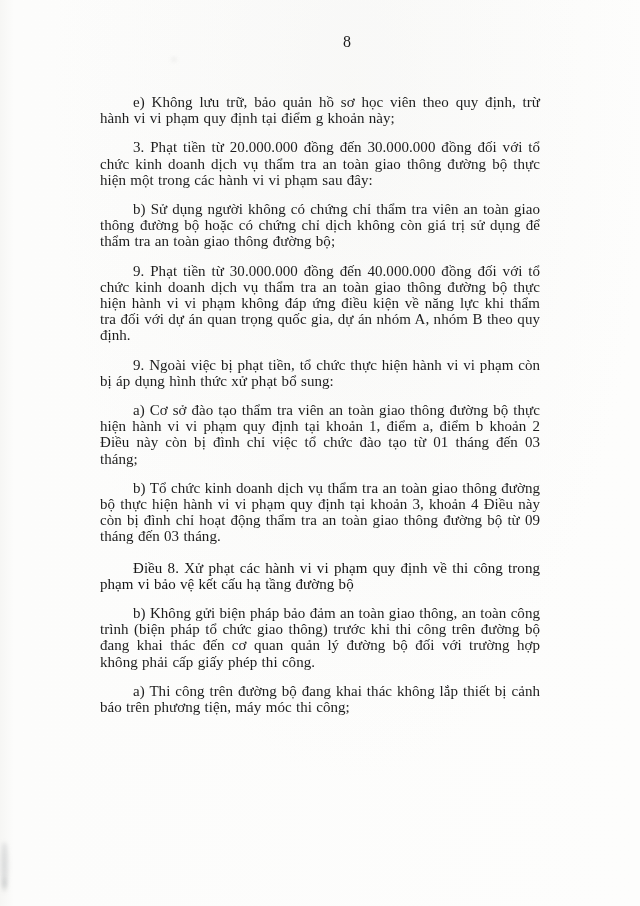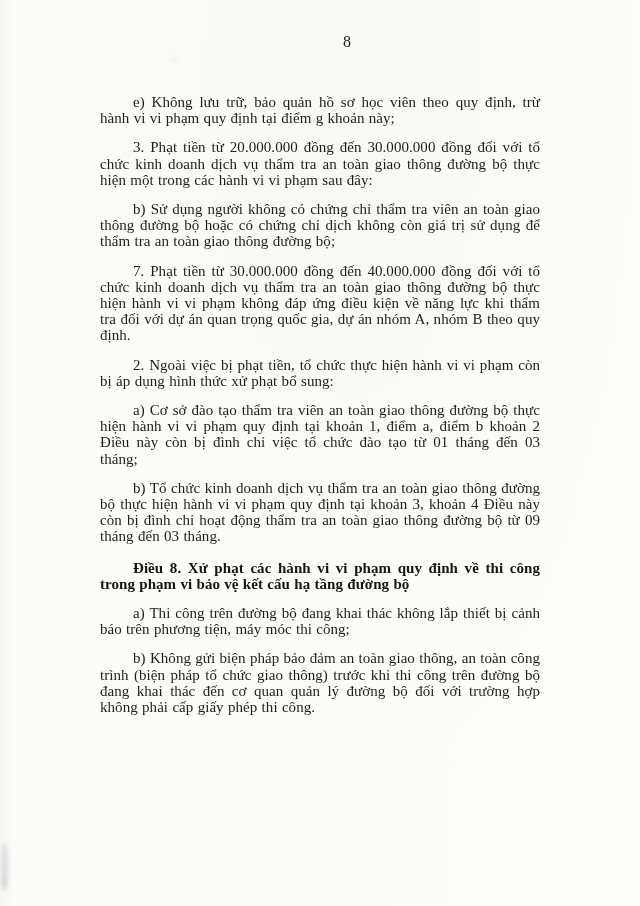--- a/index.html
+++ b/index.html
@@ -39,21 +39,21 @@
     text-indent: 33px;
     text-align: justify;
     font-size: 15px;
     line-height: 16.2px;
     letter-spacing: 0.05px;
     word-spacing: 0.5px;
     color: #1d1d1d;
   }
   .content p:first-child { margin-top: 0; }
   .content p.heading {
-    font-weight: bold;
+    font-weight: normal;
     margin-top: 15px;
     color: #151515;
   }
   
   .smudge {
     position: absolute;
     border-radius: 50%;
     filter: blur(2px);
   }
   .smudge.s1 {
@@ -72,25 +72,25 @@
 </head>
 <body>
 
 <div class="page">
   <div class="page-number">8</div>
 
   <div class="content" id="document-content">
       <p class="body">e) Không lưu trữ, bảo quản hồ sơ học viên theo quy định, trừ hành vi vi phạm quy định tại điểm g khoản này;</p>
       <p class="body">3. Phạt tiền từ 20.000.000 đồng đến 30.000.000 đồng đối với tổ chức kinh doanh dịch vụ thẩm tra an toàn giao thông đường bộ thực hiện một trong các hành vi vi phạm sau đây:</p>
       <p class="body">b) Sử dụng người không có chứng chỉ thẩm tra viên an toàn giao thông đường bộ hoặc có chứng chỉ dịch không còn giá trị sử dụng để thẩm tra an toàn giao thông đường bộ;</p>
-      <p class="body">7. Phạt tiền từ 30.000.000 đồng đến 40.000.000 đồng đối với tổ chức kinh doanh dịch vụ thẩm tra an toàn giao thông đường bộ thực hiện hành vi vi phạm không đáp ứng điều kiện về năng lực khi thẩm tra đối với dự án quan trọng quốc gia, dự án nhóm A, nhóm B theo quy định.</p>
-      <p class="body">2. Ngoài việc bị phạt tiền, tổ chức thực hiện hành vi vi phạm còn bị áp dụng hình thức xử phạt bổ sung:</p>
+      <p class="body">9. Phạt tiền từ 30.000.000 đồng đến 40.000.000 đồng đối với tổ chức kinh doanh dịch vụ thẩm tra an toàn giao thông đường bộ thực hiện hành vi vi phạm không đáp ứng điều kiện về năng lực khi thẩm tra đối với dự án quan trọng quốc gia, dự án nhóm A, nhóm B theo quy định.</p>
+      <p class="body">9. Ngoài việc bị phạt tiền, tổ chức thực hiện hành vi vi phạm còn bị áp dụng hình thức xử phạt bổ sung:</p>
       <p class="body">a) Cơ sở đào tạo thẩm tra viên an toàn giao thông đường bộ thực hiện hành vi vi phạm quy định tại khoản 1, điểm a, điểm b khoản 2 Điều này còn bị đình chỉ việc tổ chức đào tạo từ 01 tháng đến 03 tháng;</p>
       <p class="body">b) Tổ chức kinh doanh dịch vụ thẩm tra an toàn giao thông đường bộ thực hiện hành vi vi phạm quy định tại khoản 3, khoản 4 Điều này còn bị đình chỉ hoạt động thẩm tra an toàn giao thông đường bộ từ 09 tháng đến 03 tháng.</p>
       <p class="heading">Điều 8. Xử phạt các hành vi vi phạm quy định về thi công trong phạm vi bảo vệ kết cấu hạ tầng đường bộ</p>
+      <p class="body">b) Không gửi biện pháp bảo đảm an toàn giao thông, an toàn công trình (biện pháp tổ chức giao thông) trước khi thi công trên đường bộ đang khai thác đến cơ quan quản lý đường bộ đối với trường hợp không phải cấp giấy phép thi công.</p>
       <p class="body">a) Thi công trên đường bộ đang khai thác không lắp thiết bị cảnh báo trên phương tiện, máy móc thi công;</p>
-      <p class="body">b) Không gửi biện pháp bảo đảm an toàn giao thông, an toàn công trình (biện pháp tổ chức giao thông) trước khi thi công trên đường bộ đang khai thác đến cơ quan quản lý đường bộ đối với trường hợp không phải cấp giấy phép thi công.</p>
     </div>
 
   <div class="smudge s1"></div>
   <div class="smudge s2"></div>
   <div class="smudge s3"></div>
 </div>
 
 </body></html>

